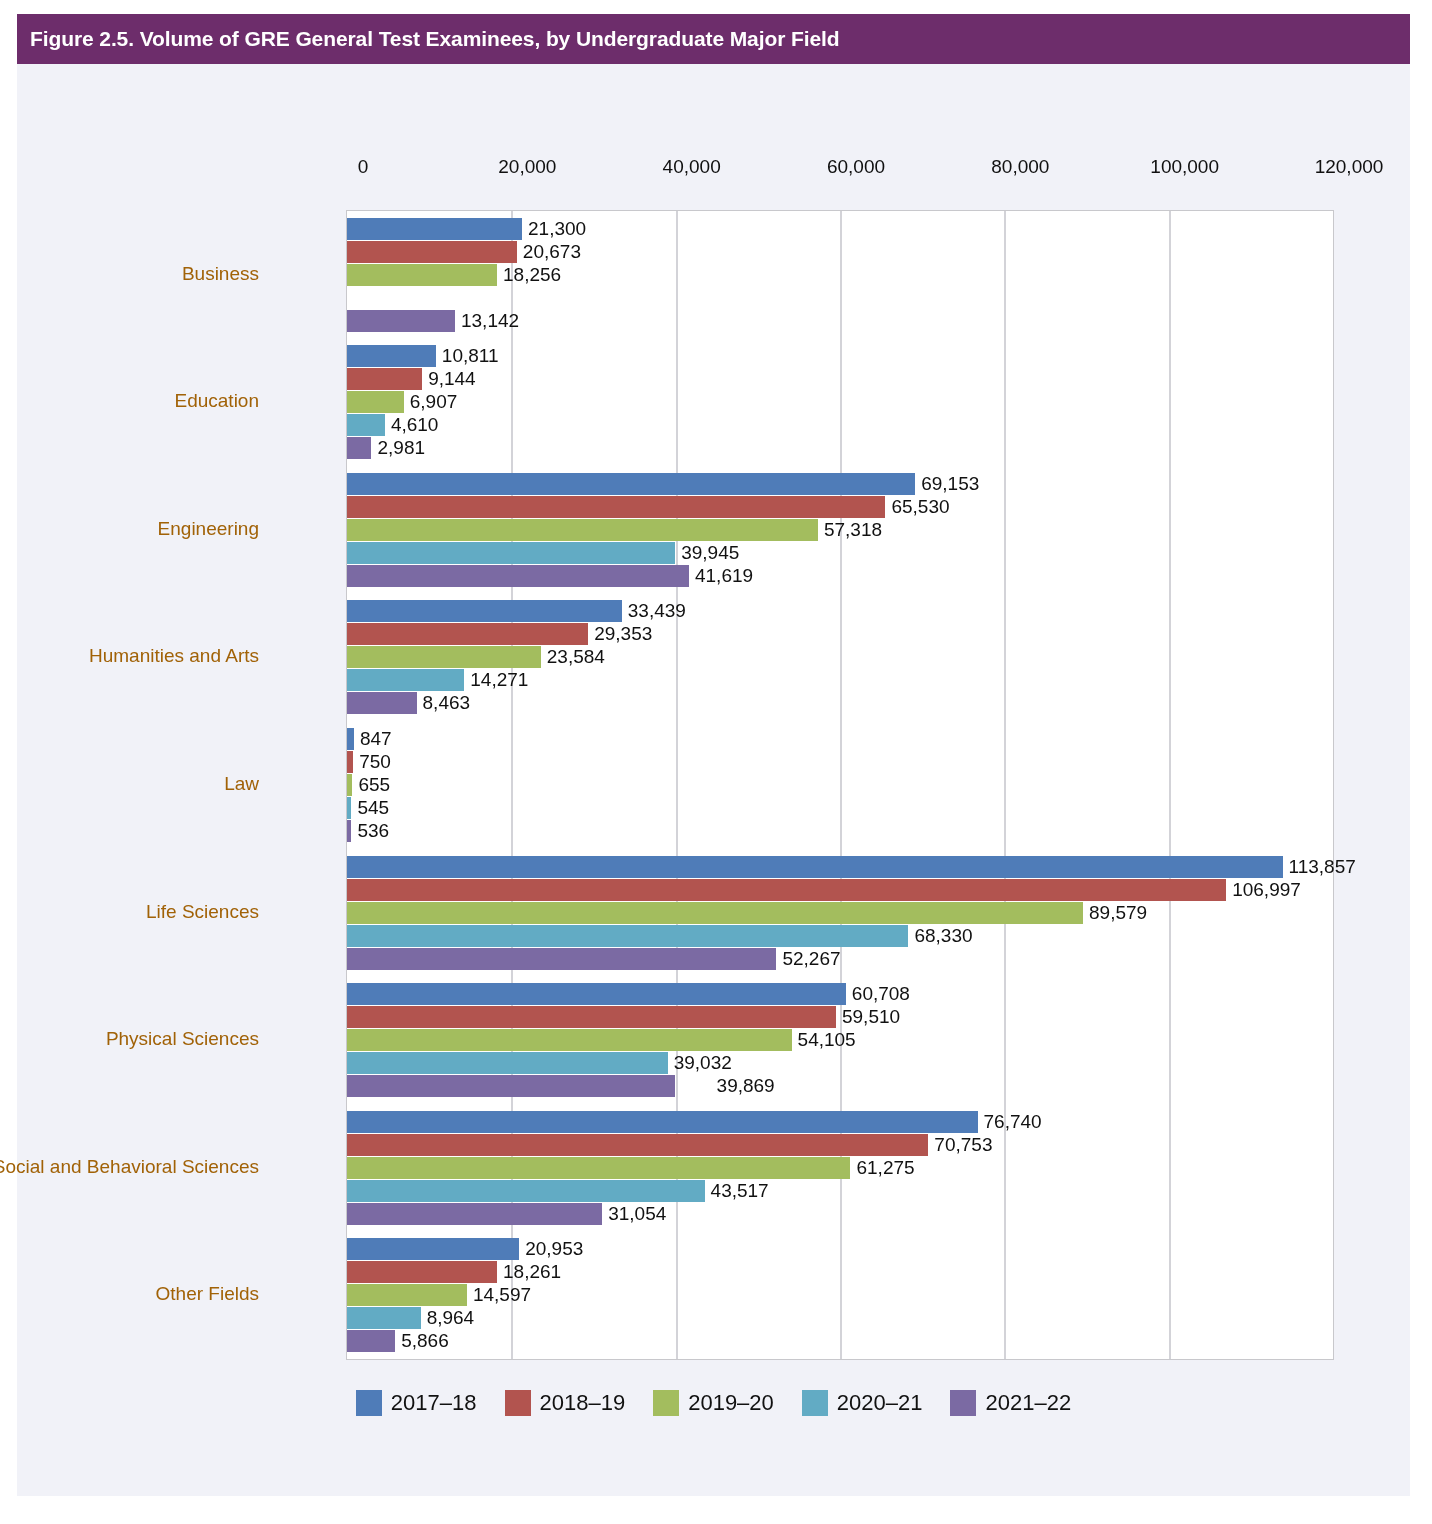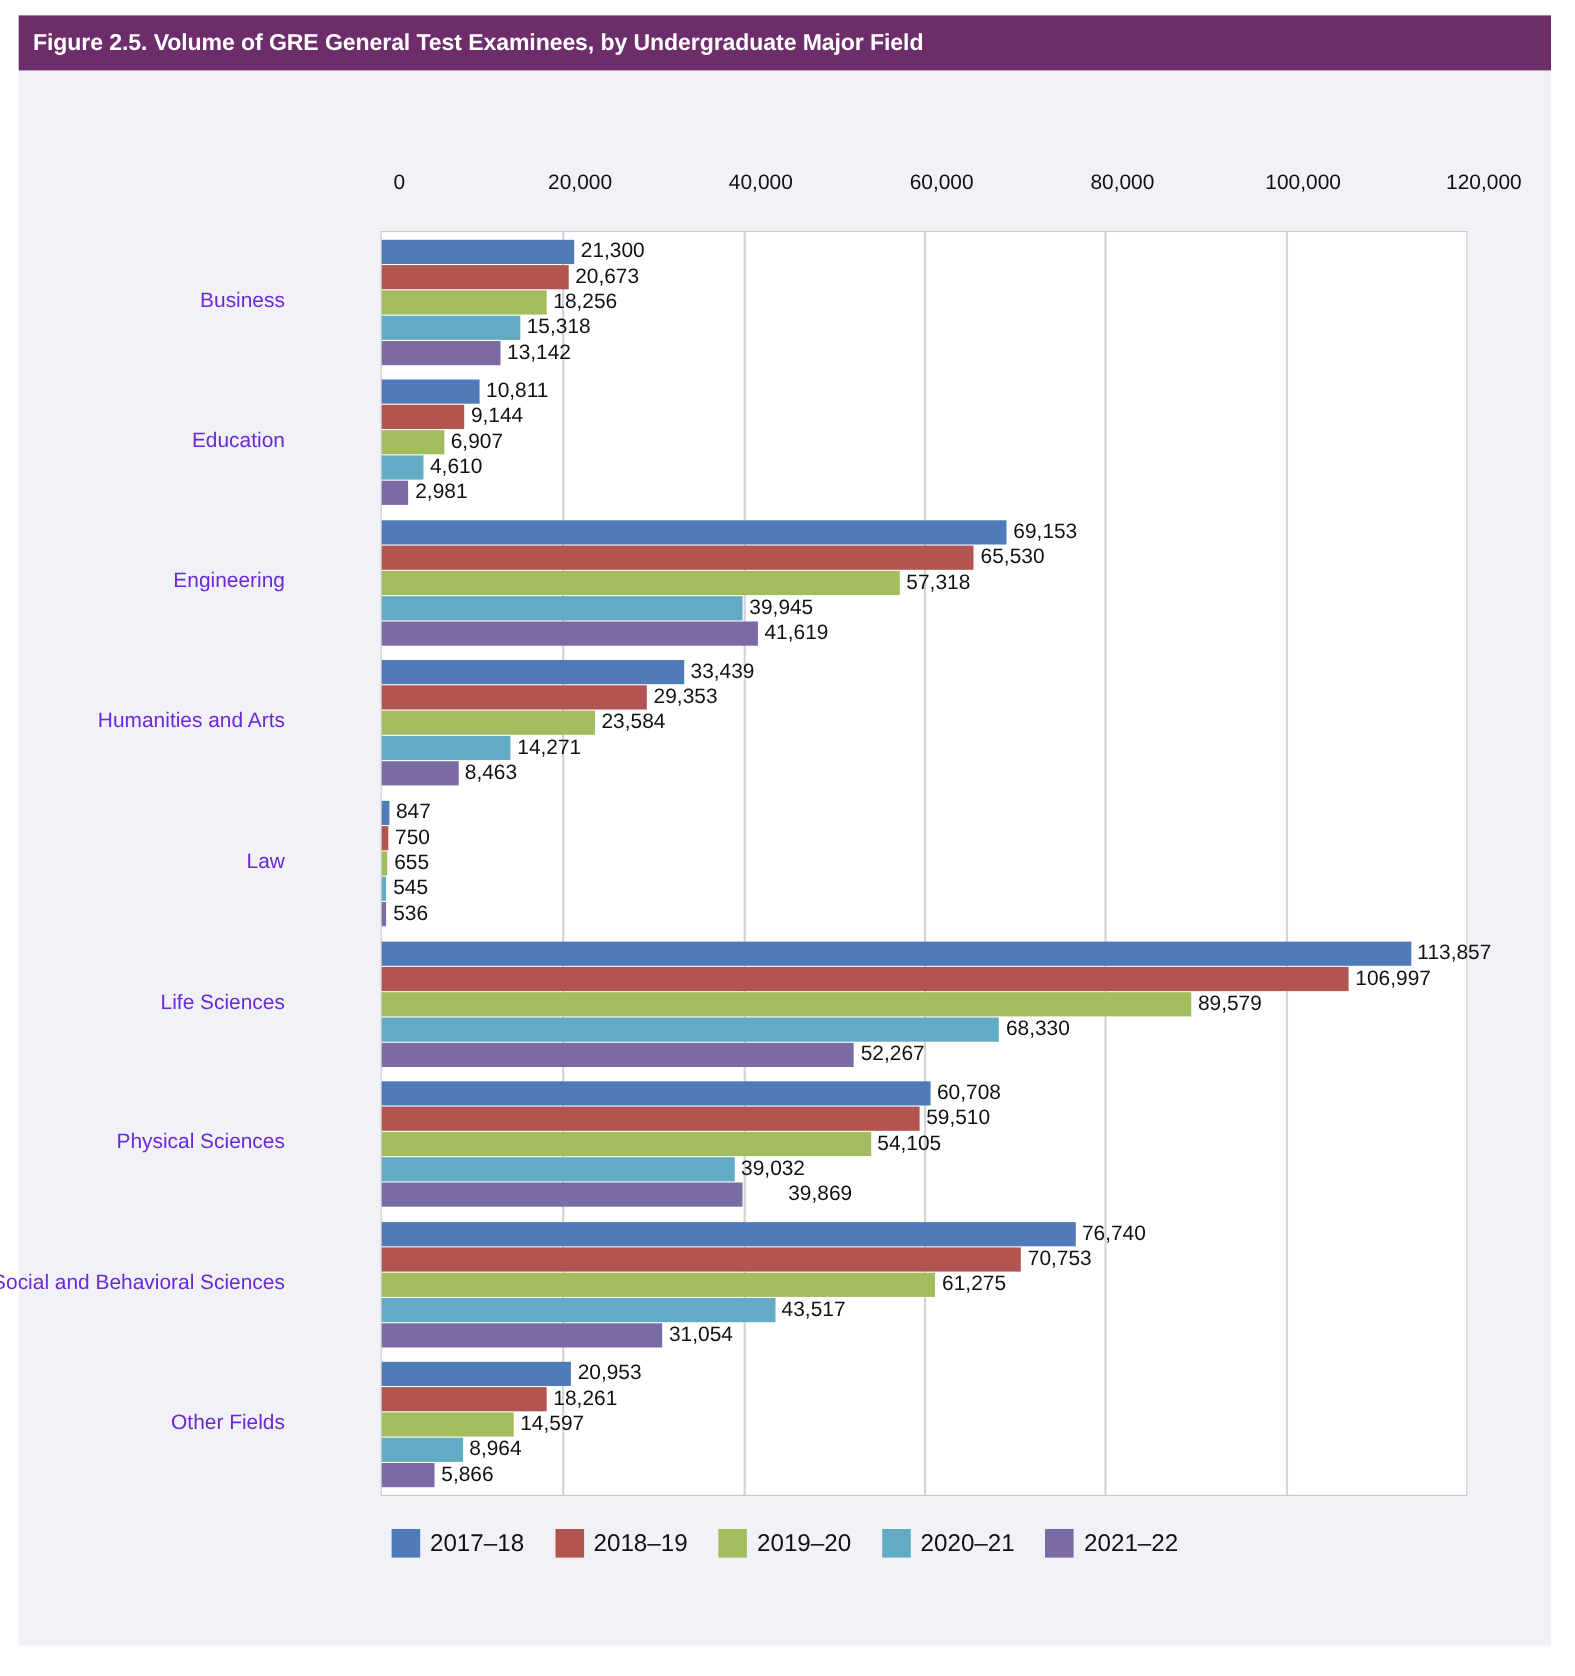--- a/index.html
+++ b/index.html
@@ -102,21 +102,21 @@
     transform: translateY(-50%);
     font-size: 19px;
     color: #111111;
     white-space: nowrap;
     padding-left: 6px;
   }
   .cat-label {
     position: absolute;
     right: 1074px;
     font-size: 19px;
-    color: #6d28d9;
+    color: #a16207;
     white-space: nowrap;
     text-align: right;
   }
   .legend {
     position: absolute;
     left: 0;
     top: 1326px;
     width: 1393px;
     display: flex;
     justify-content: center;
@@ -172,24 +172,20 @@
             <div class="bar-value" style="left: 175.015px;">21,300</div>
           </div>
           <div class="bar-row" style="top: 23px; width: 100%;">
             <div class="bar" style="width: 169.863px; background: rgb(178, 84, 79);"></div>
             <div class="bar-value" style="left: 169.863px;">20,673</div>
           </div>
           <div class="bar-row" style="top: 46px; width: 100%;">
             <div class="bar" style="width: 150.003px; background: rgb(163, 189, 94);"></div>
             <div class="bar-value" style="left: 150.003px;">18,256</div>
           </div>
-          <div class="bar-row" style="top: 69px; width: 100%;">
-            <div class="bar" style="width: 125.863px; background: rgb(98, 171, 196);"></div>
-            <div class="bar-value" style="left: 125.863px;">15,318</div>
-          </div>
           <div class="bar-row" style="top: 92px; width: 100%;">
             <div class="bar" style="width: 107.983px; background: rgb(123, 106, 163);"></div>
             <div class="bar-value" style="left: 107.983px;">13,142</div>
           </div>
         </div>
         <div class="cat-label" style="top: 51.7778px;">Business</div>
         <div class="group" style="top: 134.333px; height: 114px;">
           <div class="bar-row" style="top: 0px; width: 100%;">
             <div class="bar" style="width: 88.8304px; background: rgb(79, 124, 184);"></div>
             <div class="bar-value" style="left: 88.8304px;">10,811</div>

